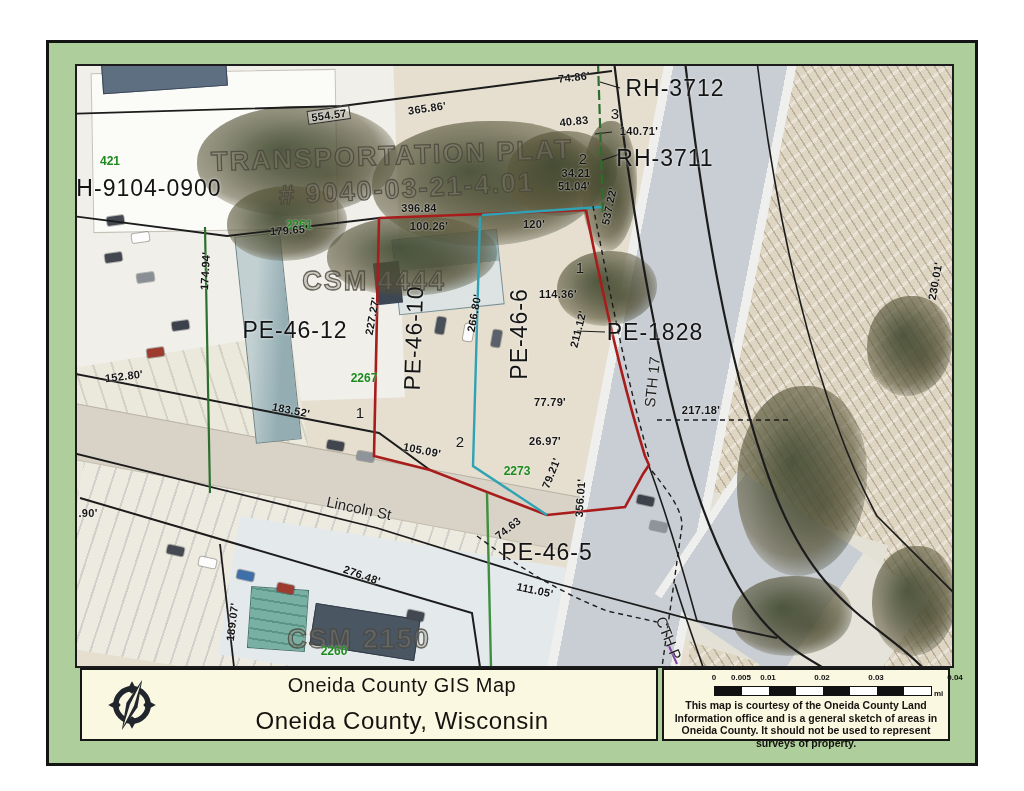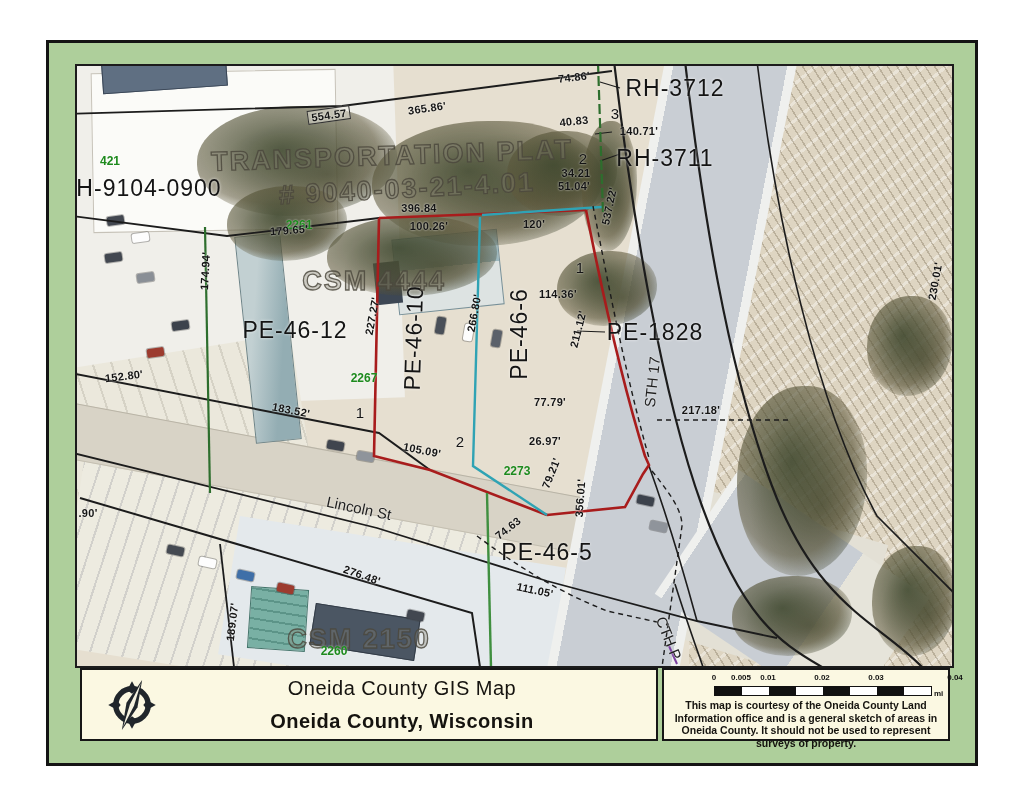--- a/index.html
+++ b/index.html
@@ -55,21 +55,21 @@
   .lot{font-size:15px;text-shadow:0 0 2px rgba(255,255,255,.8);}
   .road{font-size:15px;color:#1f1f1f;text-shadow:0 0 2px rgba(255,255,255,.8);}
   .boxed{border:1px solid #333;padding:0 3px;background:rgba(242,240,230,.45);}
   svg.lines{left:0;top:0;z-index:20;}
   
   .panel{position:absolute;background:#fbf8e2;border:2px solid #161616;box-sizing:border-box;}
   .title-box{left:31px;top:625px;width:578px;height:73px;display:flex;align-items:center;}
   .logo-wrap{width:100px;display:flex;justify-content:center;}
   .titles{flex:1;text-align:center;padding-right:34px;color:#15130f;}
   .t1{font-size:20px;letter-spacing:.5px;}
-  .t2{font-size:20px;font-weight:700;letter-spacing:.5px;margin-top:10px;}
+  .t2{font-size:24px;font-weight:400;letter-spacing:.5px;margin-top:10px;}
   .info-box{left:613px;top:625px;width:288px;height:73px;}
   .scalebar{position:absolute;left:50px;top:16px;width:216px;height:8px;border:1px solid #111;background:#fff;}
   .scalebar .seg{position:absolute;top:0;height:100%;}
   .sticks{position:absolute;left:50px;top:3px;width:216px;height:10px;font-size:8px;color:#111;}
   .sticks span{position:absolute;transform:translateX(-50%);font-weight:700;}
   .mi{position:absolute;left:270px;top:19px;font-size:8px;font-weight:700;color:#111;}
   .disclaimer{position:absolute;left:8px;right:8px;top:29px;font-size:10.5px;font-weight:700;
     line-height:12.5px;text-align:center;color:#15130f;}
 </style>
 </head>

